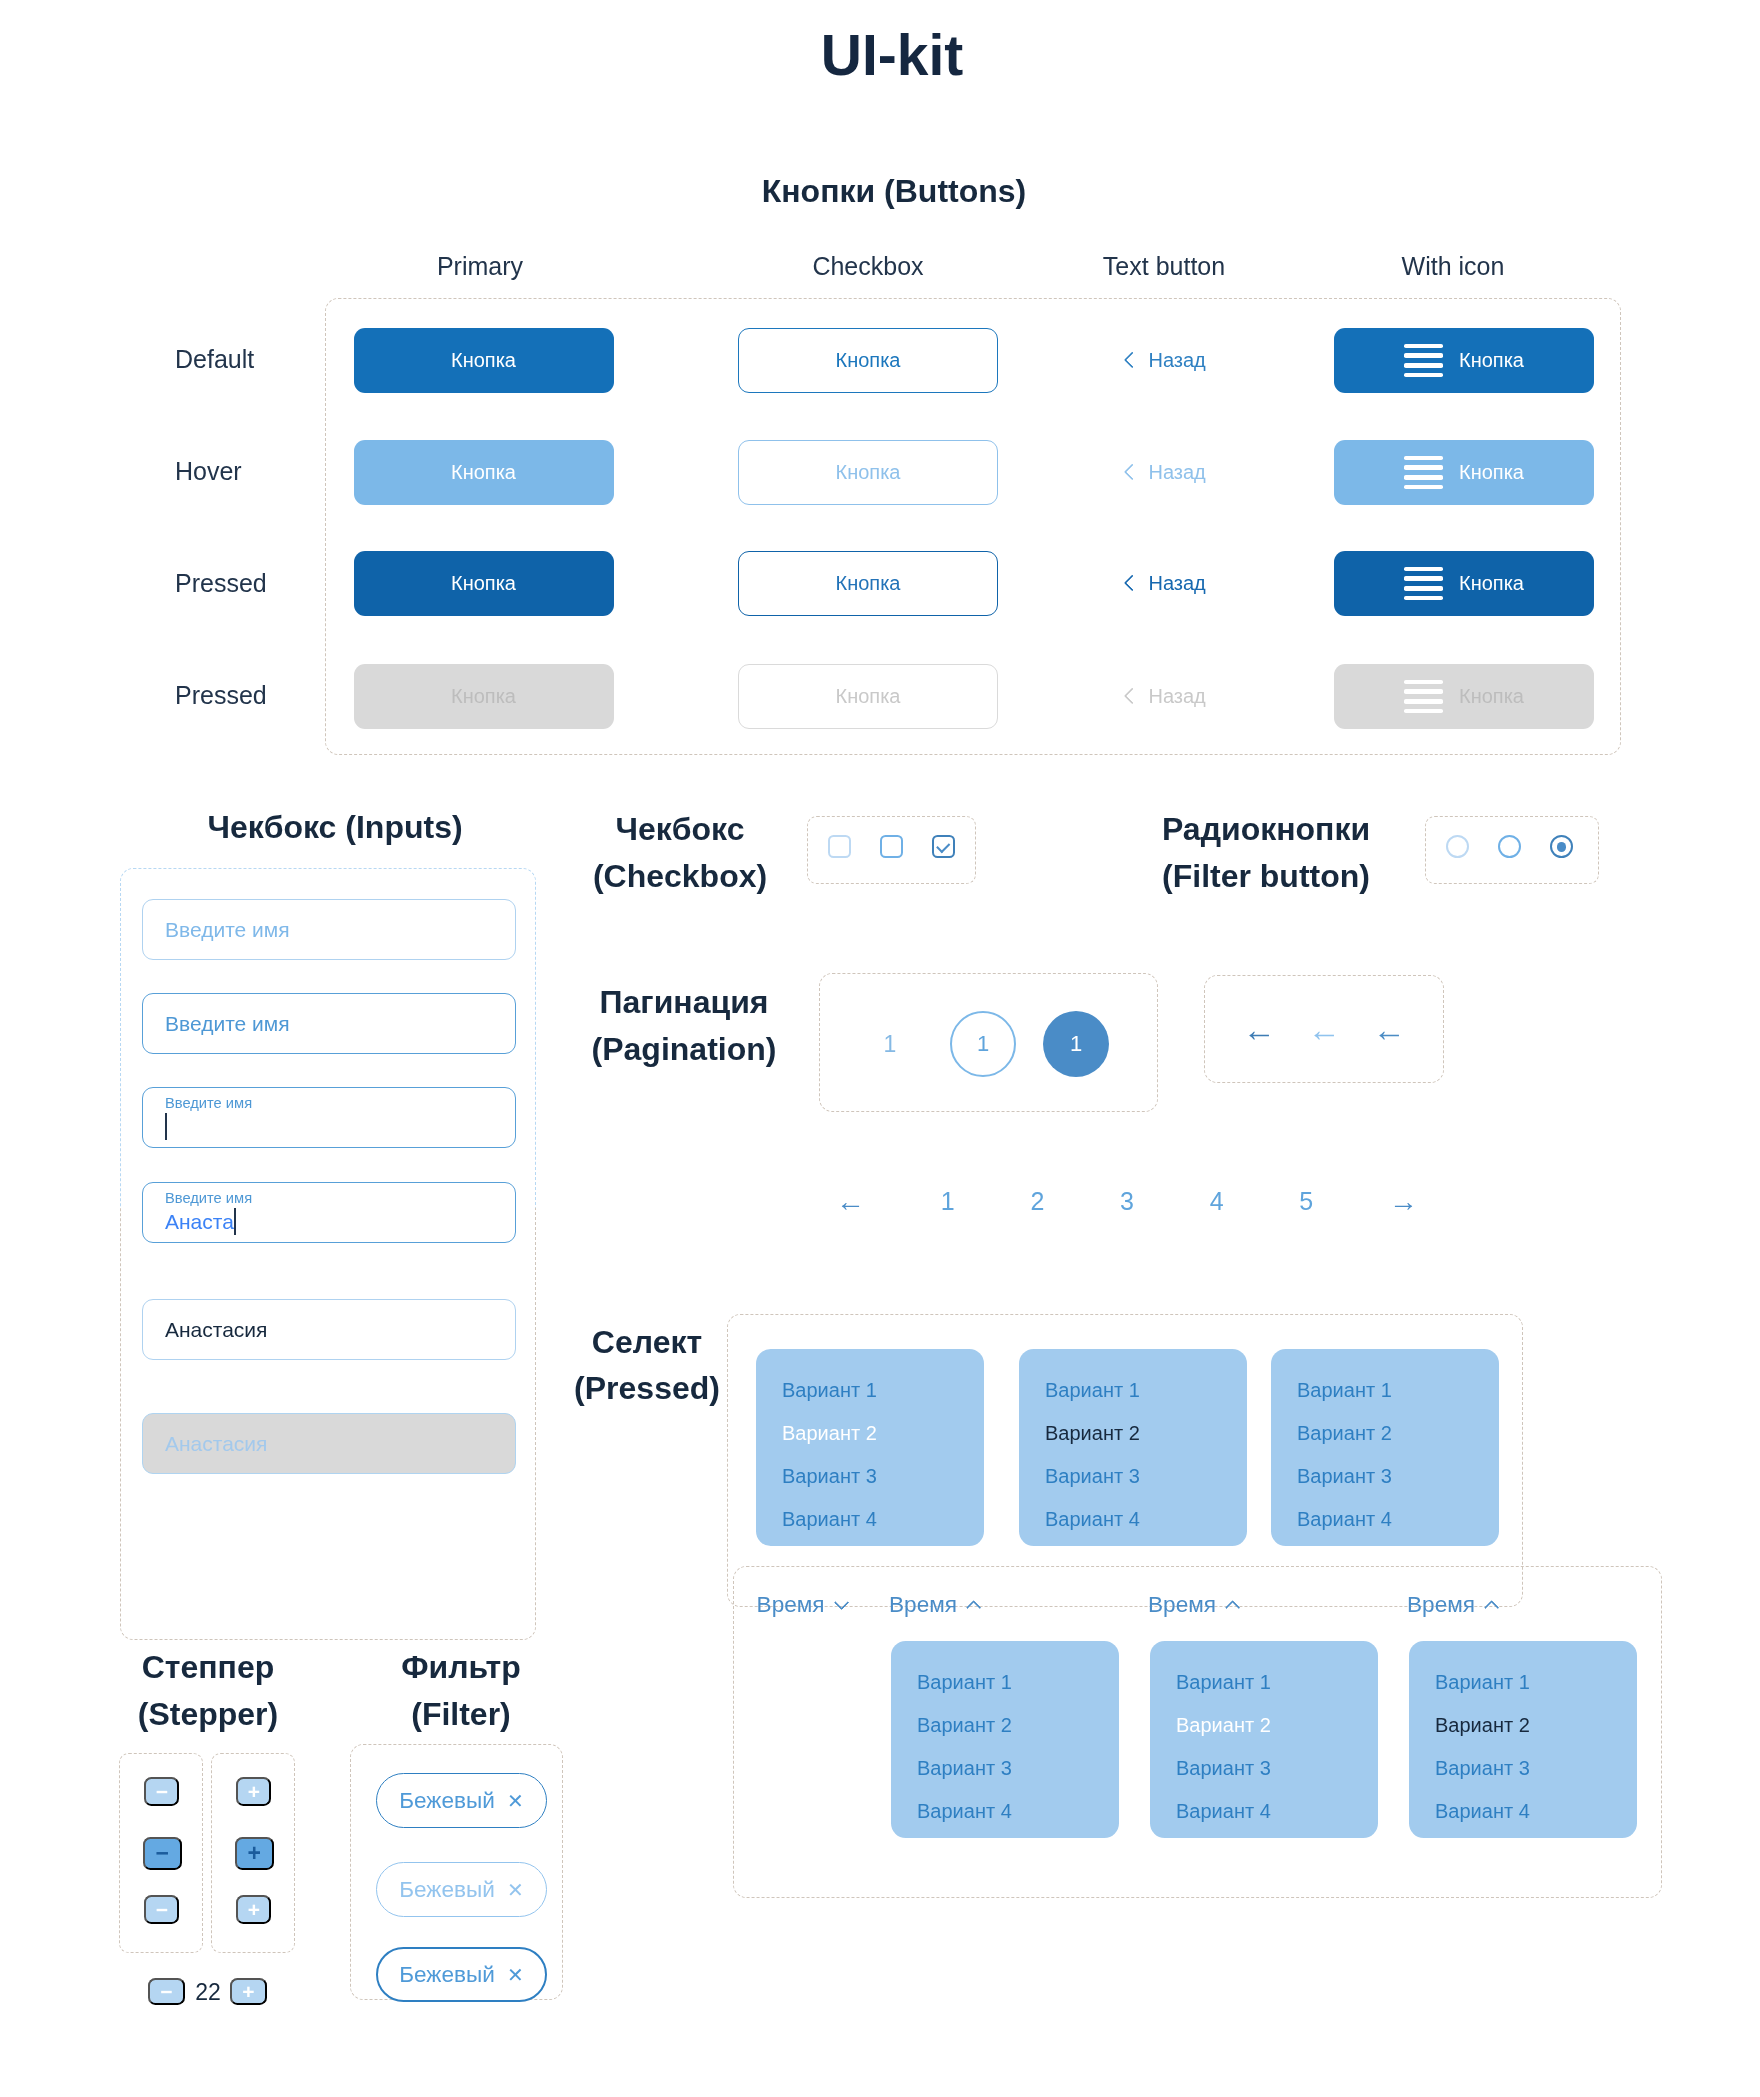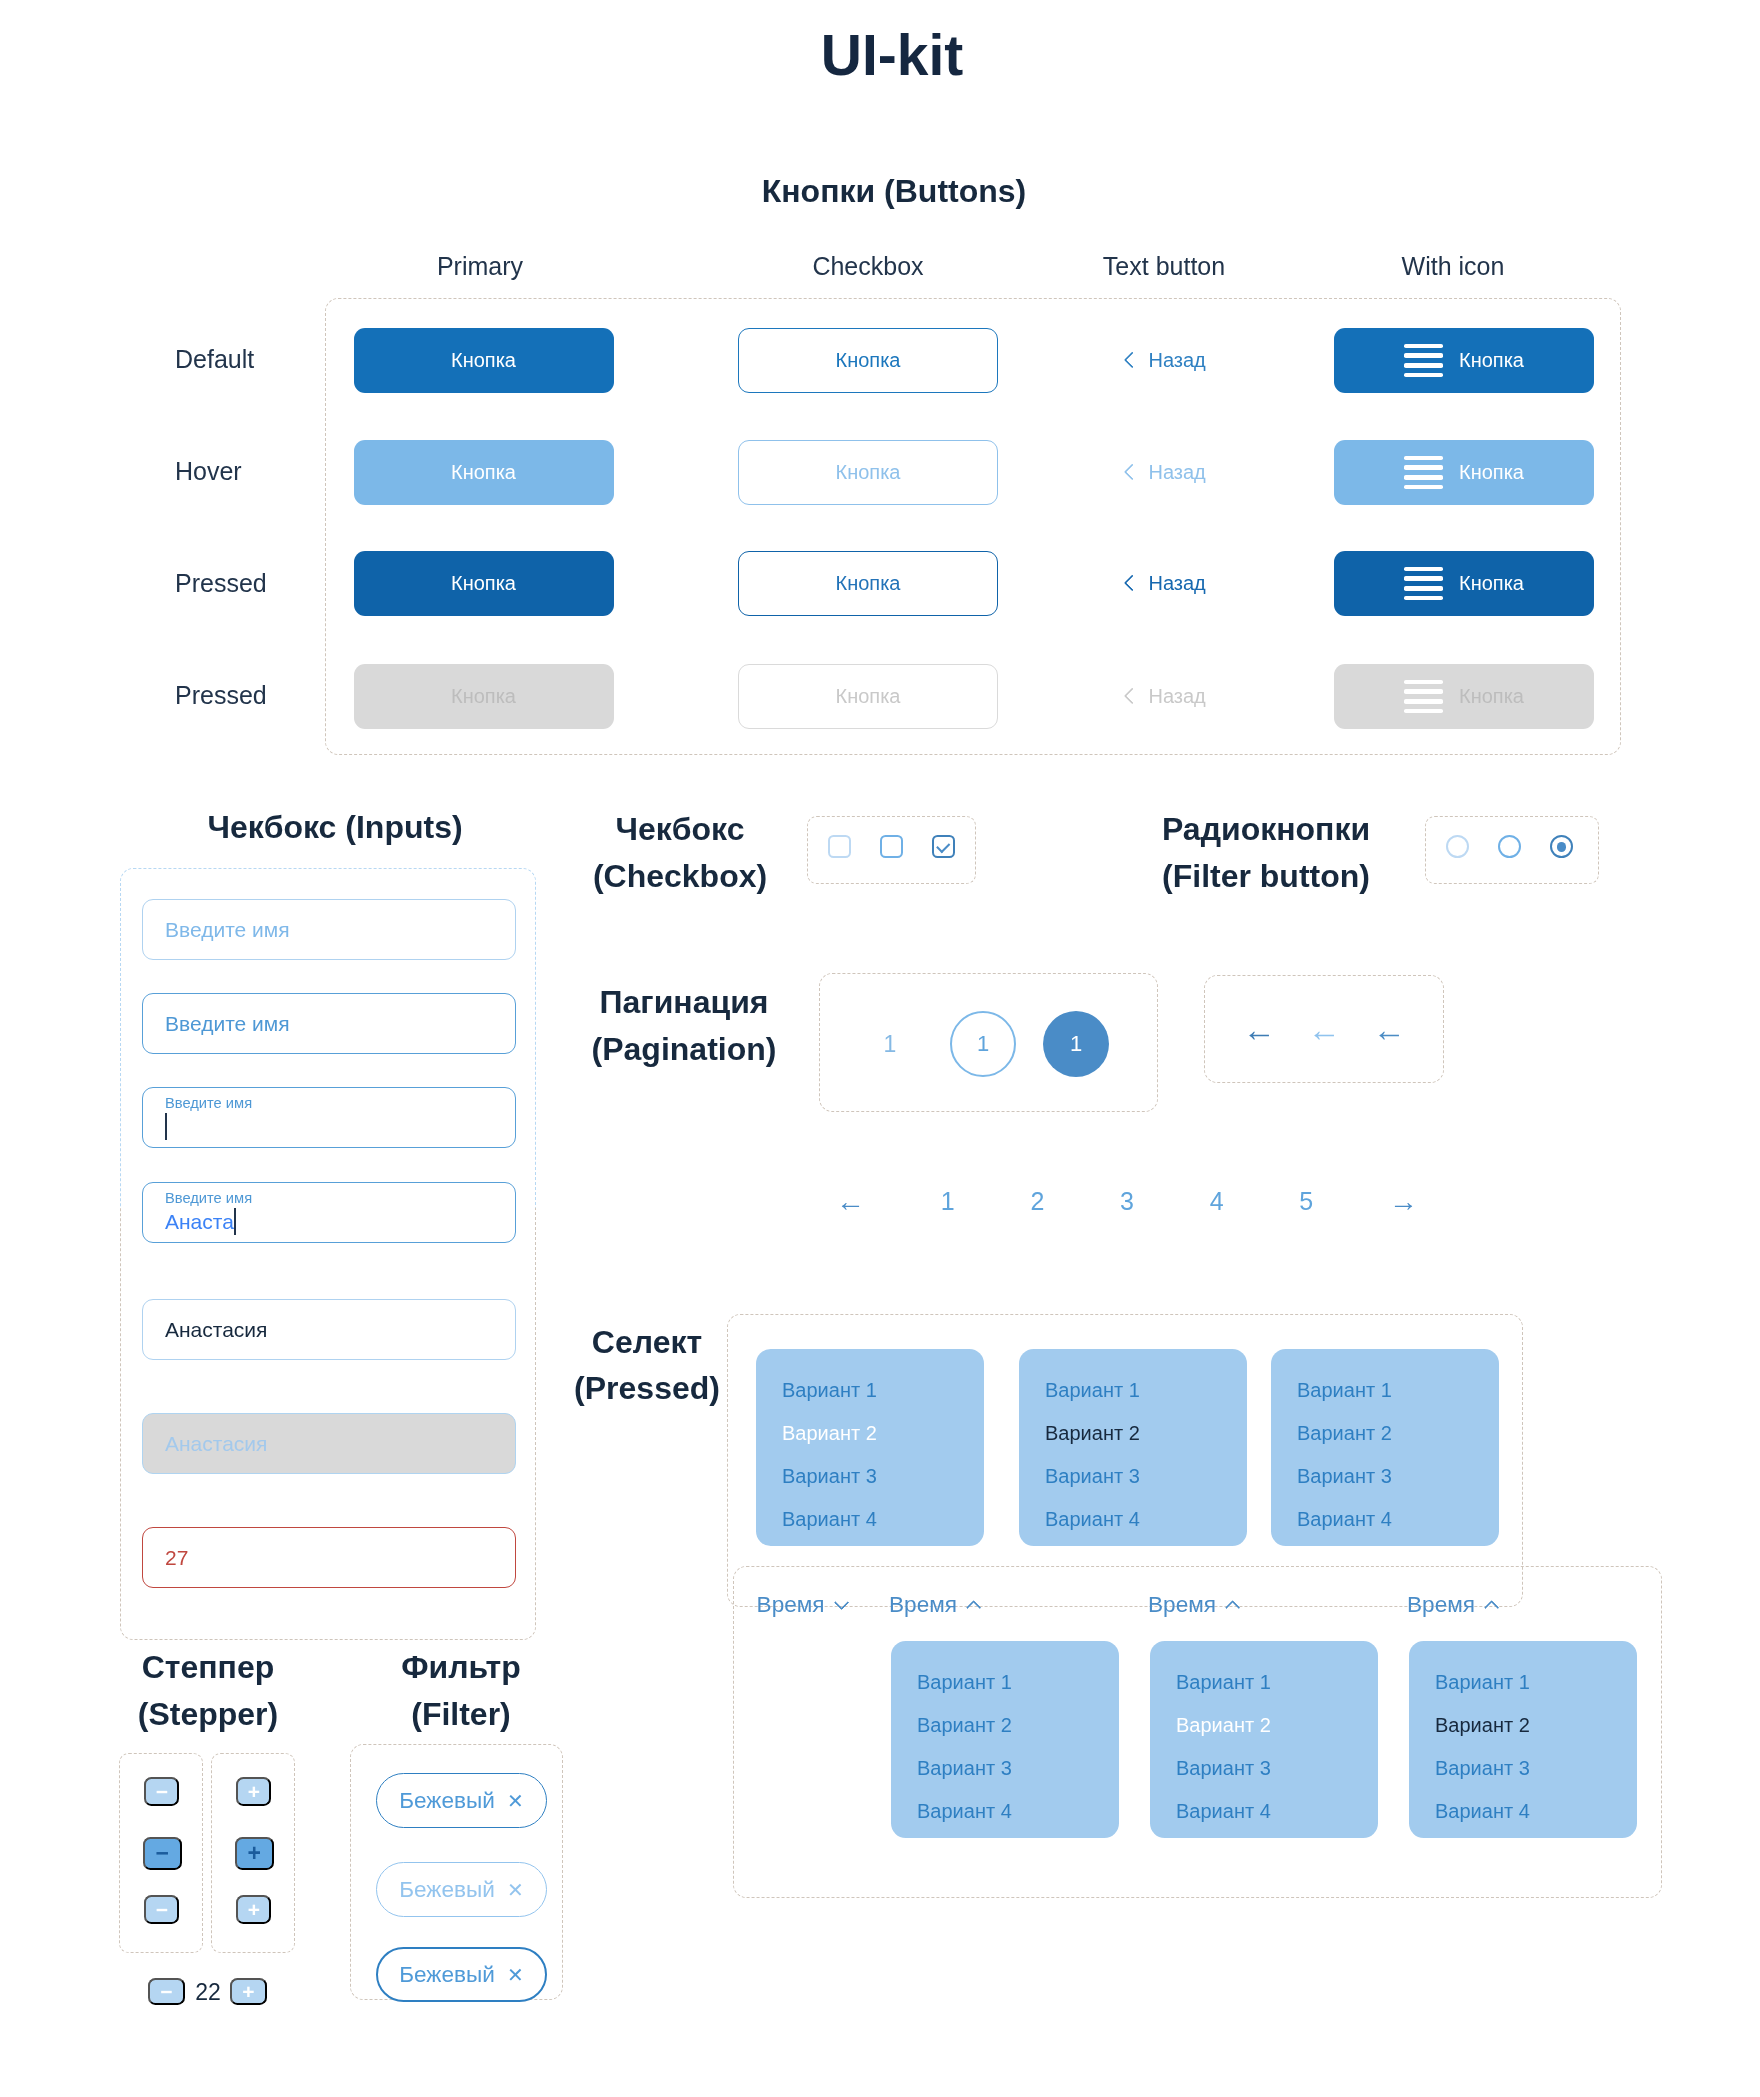--- a/index.html
+++ b/index.html
@@ -210,21 +210,20 @@
     <div class="inp inp-focus" style="top:314px">
       <span class="flabel">Введите имя</span>
       <span class="vrow">
           <span class="vtext">Анаста</span>
           <span class="caret"></span>
         </span>
     </div>
 
     <input class="inp inp-filled" style="top: 431px;" readonly="" value="Анастасия">
     <input class="inp inp-disabled" style="top: 545px;" readonly="" value="Анастасия">
-    <input class="inp inp-error" style="top: 659px;" readonly="" value="27">
   </div>
 
   <div class="abs cx sec-h" style="left:680px;top:812px">Чекбокс</div>
   <div class="abs cx sec-h" style="left:680px;top:859px">(Checkbox)</div>
   <div class="dash" style="left:807px;top:816px;width:169px;height:68px;border-radius:9.8px">
     <span class="cb cb-1" style="left:19.6px;top:18.3px"></span>
     <span class="cb cb-2" style="left:72px;top:18.3px"></span>
     <span class="cb cb-3" style="left:124px;top:18.3px">
         <span class="check"></span>
       </span>

